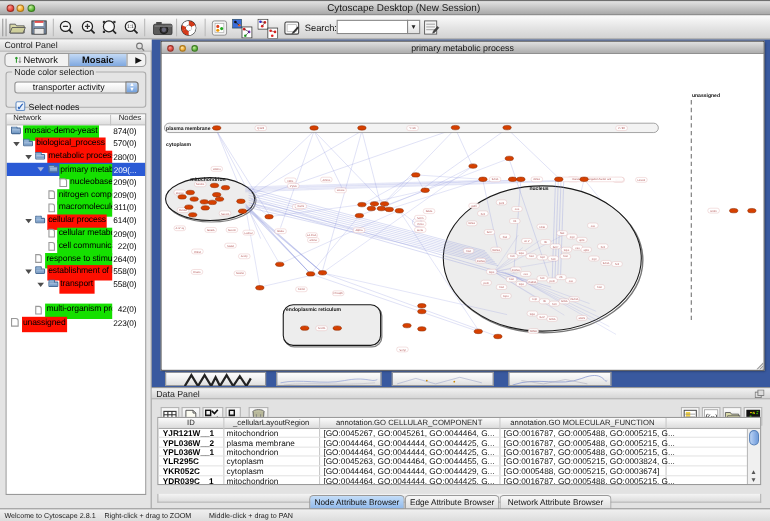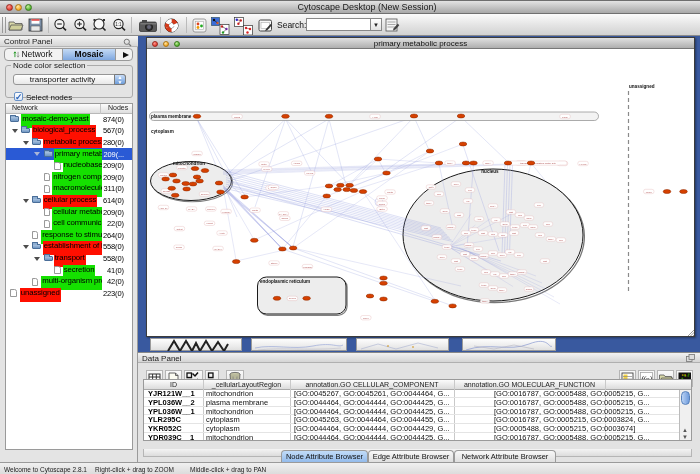--- a/index.html
+++ b/index.html
@@ -57,21 +57,21 @@
 #dphead .t{position:absolute;left:4px;top:0.5px;font-size:8px;color:#222;}
 .dbtn{position:absolute;width:16px;height:16px;background:linear-gradient(#fafafa,#e0e0e0);border:1px solid #b5b5b5;}
 #dtable{position:absolute;left:5px;top:26px;width:549px;height:62px;background:#fff;border:1px solid #9a9a9a;font-size:7.5px;overflow:hidden;}
 #dthead{position:absolute;left:0;top:0;width:547px;height:10px;background:linear-gradient(#fbfbfb,#dcdcdc);border-bottom:1px solid #aaa;color:#222;font-size:7px;}
 #dthead div{position:absolute;top:1px;text-align:center;}
 .dcol{position:absolute;top:0;width:1px;height:62px;background:#c9c9c9;}
 .drow{position:absolute;left:0;width:536px;height:8.8px;border-bottom:0.5px solid #e4e4e4;white-space:nowrap;}
 .drow b{position:absolute;left:4px;top:0;font-weight:bold;color:#000;}
 .drow .c2{position:absolute;left:62px;top:0;color:#111;}
 .drow .c3{position:absolute;left:150px;top:0;color:#111;}
-.drow .c4{position:absolute;left:314px;top:0;color:#111;margin-left:36px;}
+.drow .c4{position:absolute;left:314px;top:0;color:#111;}
 #vsb{position:absolute;right:0;top:10px;width:12px;height:51px;background:#f0f0f0;border-left:1px solid #bbb;}
 #vsb .th{position:absolute;left:1px;top:1px;width:9px;height:14px;background:linear-gradient(90deg,#b9d2f5,#6f9bdb);border:1px solid #5580bb;border-radius:5px;}
 #vsb .ar{position:absolute;left:2px;font-size:6px;color:#555;line-height:6px;}
 
 .btab{position:absolute;top:0;height:13px;border:1px solid #9a9a9a;border-bottom:none;border-radius:4px 4px 0 0;background:linear-gradient(#f8f8f8,#dcdcdc);font-size:7.5px;color:#111;text-align:center;line-height:12px;}
 .btab.on{background:linear-gradient(#c2dcf8,#8fb8ea);}
 
 #status{left:0;top:462px;width:700px;height:12px;background:linear-gradient(#f0f0f0,#dcdcdc);border-top:1px solid #9a9a9a;font-size:7px;color:#222;}
 #status span{position:absolute;top:2.5px;font-size:6.5px;}
 </style></head>
@@ -217,21 +217,21 @@
         </div>
     <div class="trow" style="top:9.3px;">
           <span class="fold" style="left:4.3px;"></span>
           <span class="hl grn" style="left:15.3px;max-width:80.7px;overflow:hidden;">mosaic-demo-yeast</span>
           <span class="nn" style="">874(0)</span>
         </div>
         <div class="trow" style="top:20.9px;">
           <span class="arr" style="left:6px;border-top-color:#4d4d4d;"></span>
           <span class="fold" style="left:14.6px;"></span>
           <span class="hl red" style="left:26.0px;max-width:70.0px;overflow:hidden;">biological_process</span>
-          <span class="nn" style="">567(0)</span>
+          <span class="nn" style="">570(0)</span>
         </div>
         <div class="trow" style="top:32.5px;">
           <span class="arr" style="left:17px;border-top-color:#4d4d4d;"></span>
           <span class="fold" style="left:25.7px;"></span>
           <span class="hl red" style="left:36.8px;max-width:59.2px;overflow:hidden;">metabolic process</span>
           <span class="nn" style="">280(0)</span>
         </div>
         <div class="trow" style="top:44.1px;">
           <span class="abs" style="left:0;top:0;width:126px;height:11.6px;background:#2a5ad5;"></span>
           <span class="arr" style="left:27.5px;border-top-color:#aab6d8;"></span>
@@ -279,25 +279,20 @@
           <span class="arr" style="left:17px;border-top-color:#4d4d4d;"></span>
           <span class="fold" style="left:25.7px;"></span>
           <span class="hl red" style="left:36.8px;max-width:59.2px;overflow:hidden;">establishment of lo</span>
           <span class="nn" style="">558(0)</span>
         </div>
         <div class="trow" style="top:148.5px;">
           <span class="arr" style="left:27.5px;border-top-color:#4d4d4d;"></span>
           <span class="fold" style="left:37.5px;"></span>
           <span class="hl red" style="left:47.8px;max-width:48.2px;overflow:hidden;">transport</span>
           <span class="nn" style="">558(0)</span>
-        </div>
-        <div class="trow" style="top:160.1px;">
-          <span class="fico" style="left:48px;"></span>
-          <span class="hl grn" style="left:56.7px;max-width:39.3px;overflow:hidden;">secretion</span>
-          <span class="nn" style="">41(0)</span>
         </div>
         <div class="trow" style="top:171.7px;">
           <span class="fico" style="left:25.7px;"></span>
           <span class="hl grn" style="left:35.3px;max-width:60.7px;overflow:hidden;">multi-organism pro</span>
           <span class="nn" style="">42(0)</span>
         </div>
         <div class="trow" style="top:183.3px;">
           <span class="fico" style="left:4.3px;"></span>
           <span class="hl red" style="left:13.8px;max-width:82.2px;overflow:hidden;">unassigned</span>
           <span class="nn" style="">223(0)</span>

